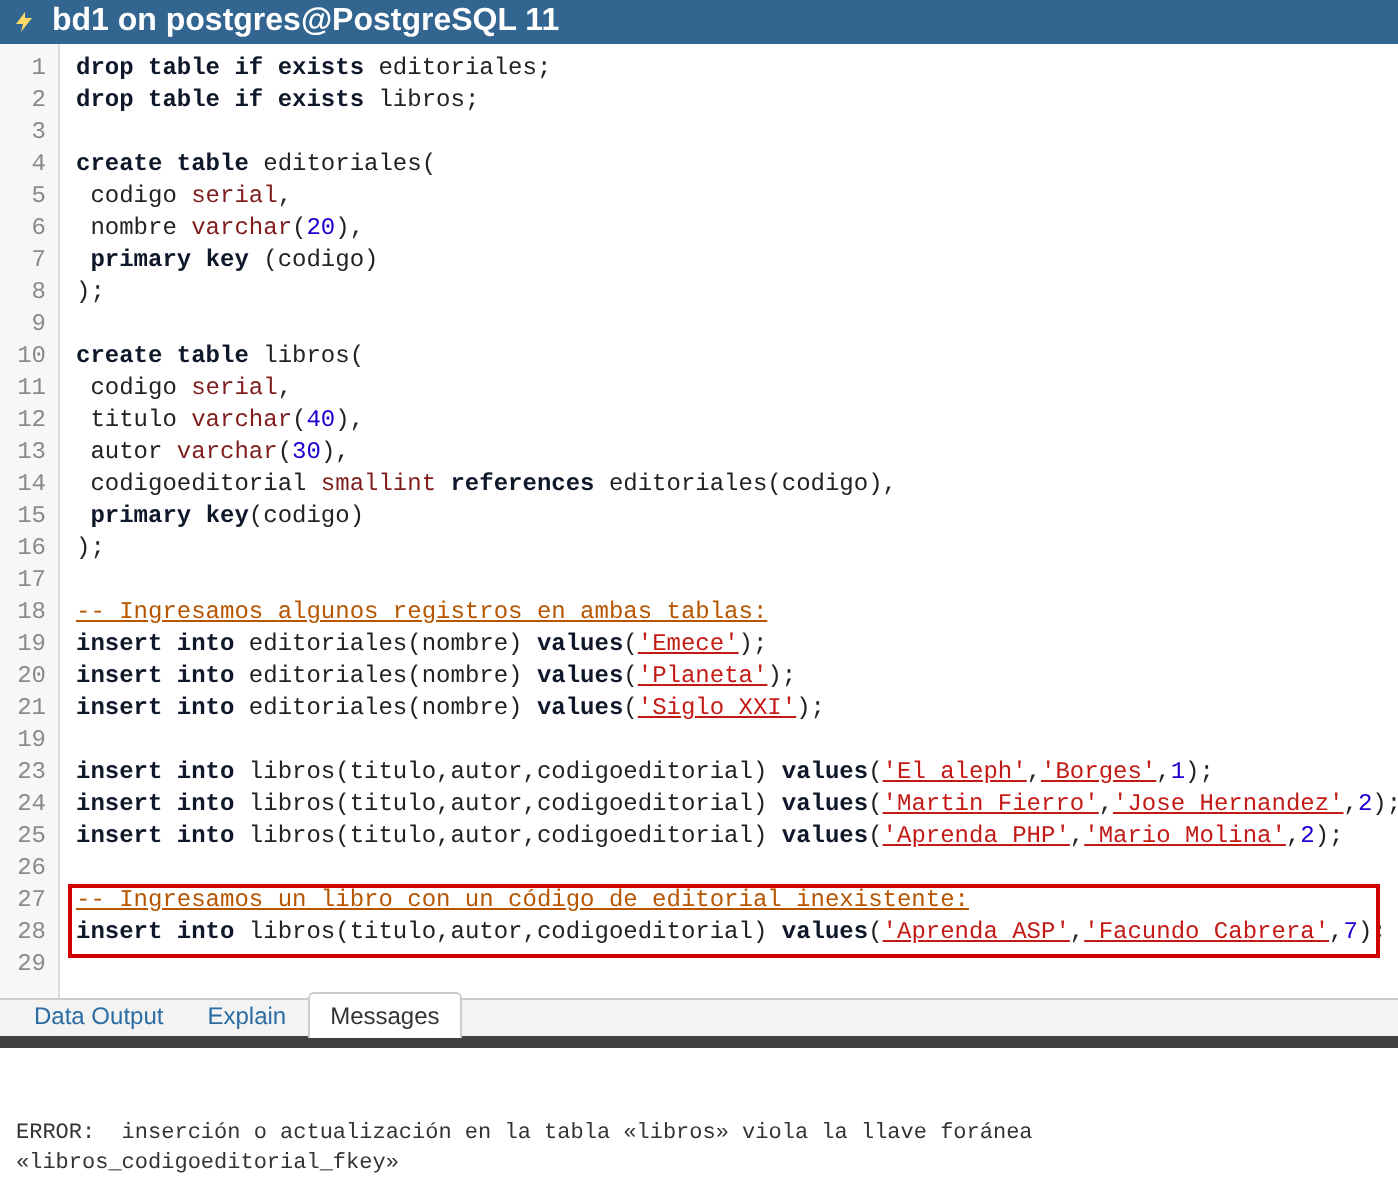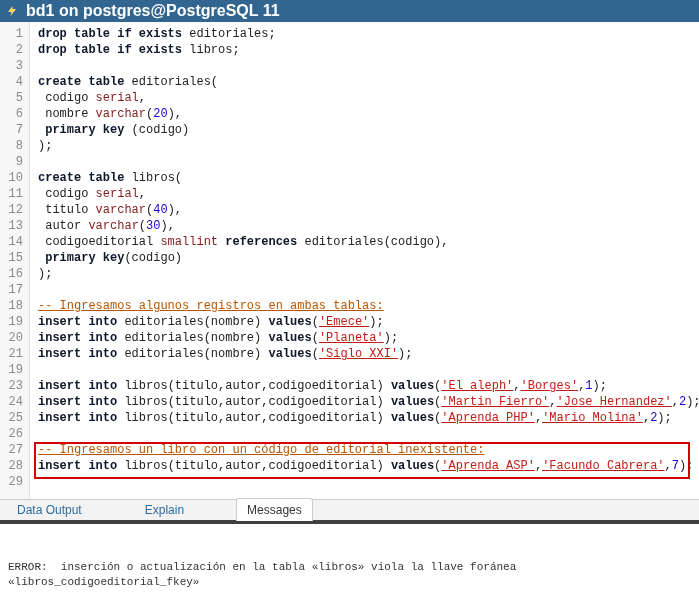--- a/index.html
+++ b/index.html
@@ -66,26 +66,25 @@
     border: 2px solid #d40000;
     left: 34px;
     top: 420px;
     width: 656px;
     height: 37px;
     pointer-events: none;
   }
   .tabs {
     display: flex;
     align-items: flex-end;
-    border-bottom: 4px solid #404040;
+    border-bottom: 6px solid #404040;
     background: #f3f3f3;
     height: 24px;
     padding-left: 6px;
     font-size: 12px;
-    gap: 41px;
   }
   .tab {
     padding: 4px 10px;
     color: #2b6ca3;
     cursor: pointer;
     border: 1px solid transparent;
     border-bottom: none;
     position: relative;
     top: 1px;
   }

